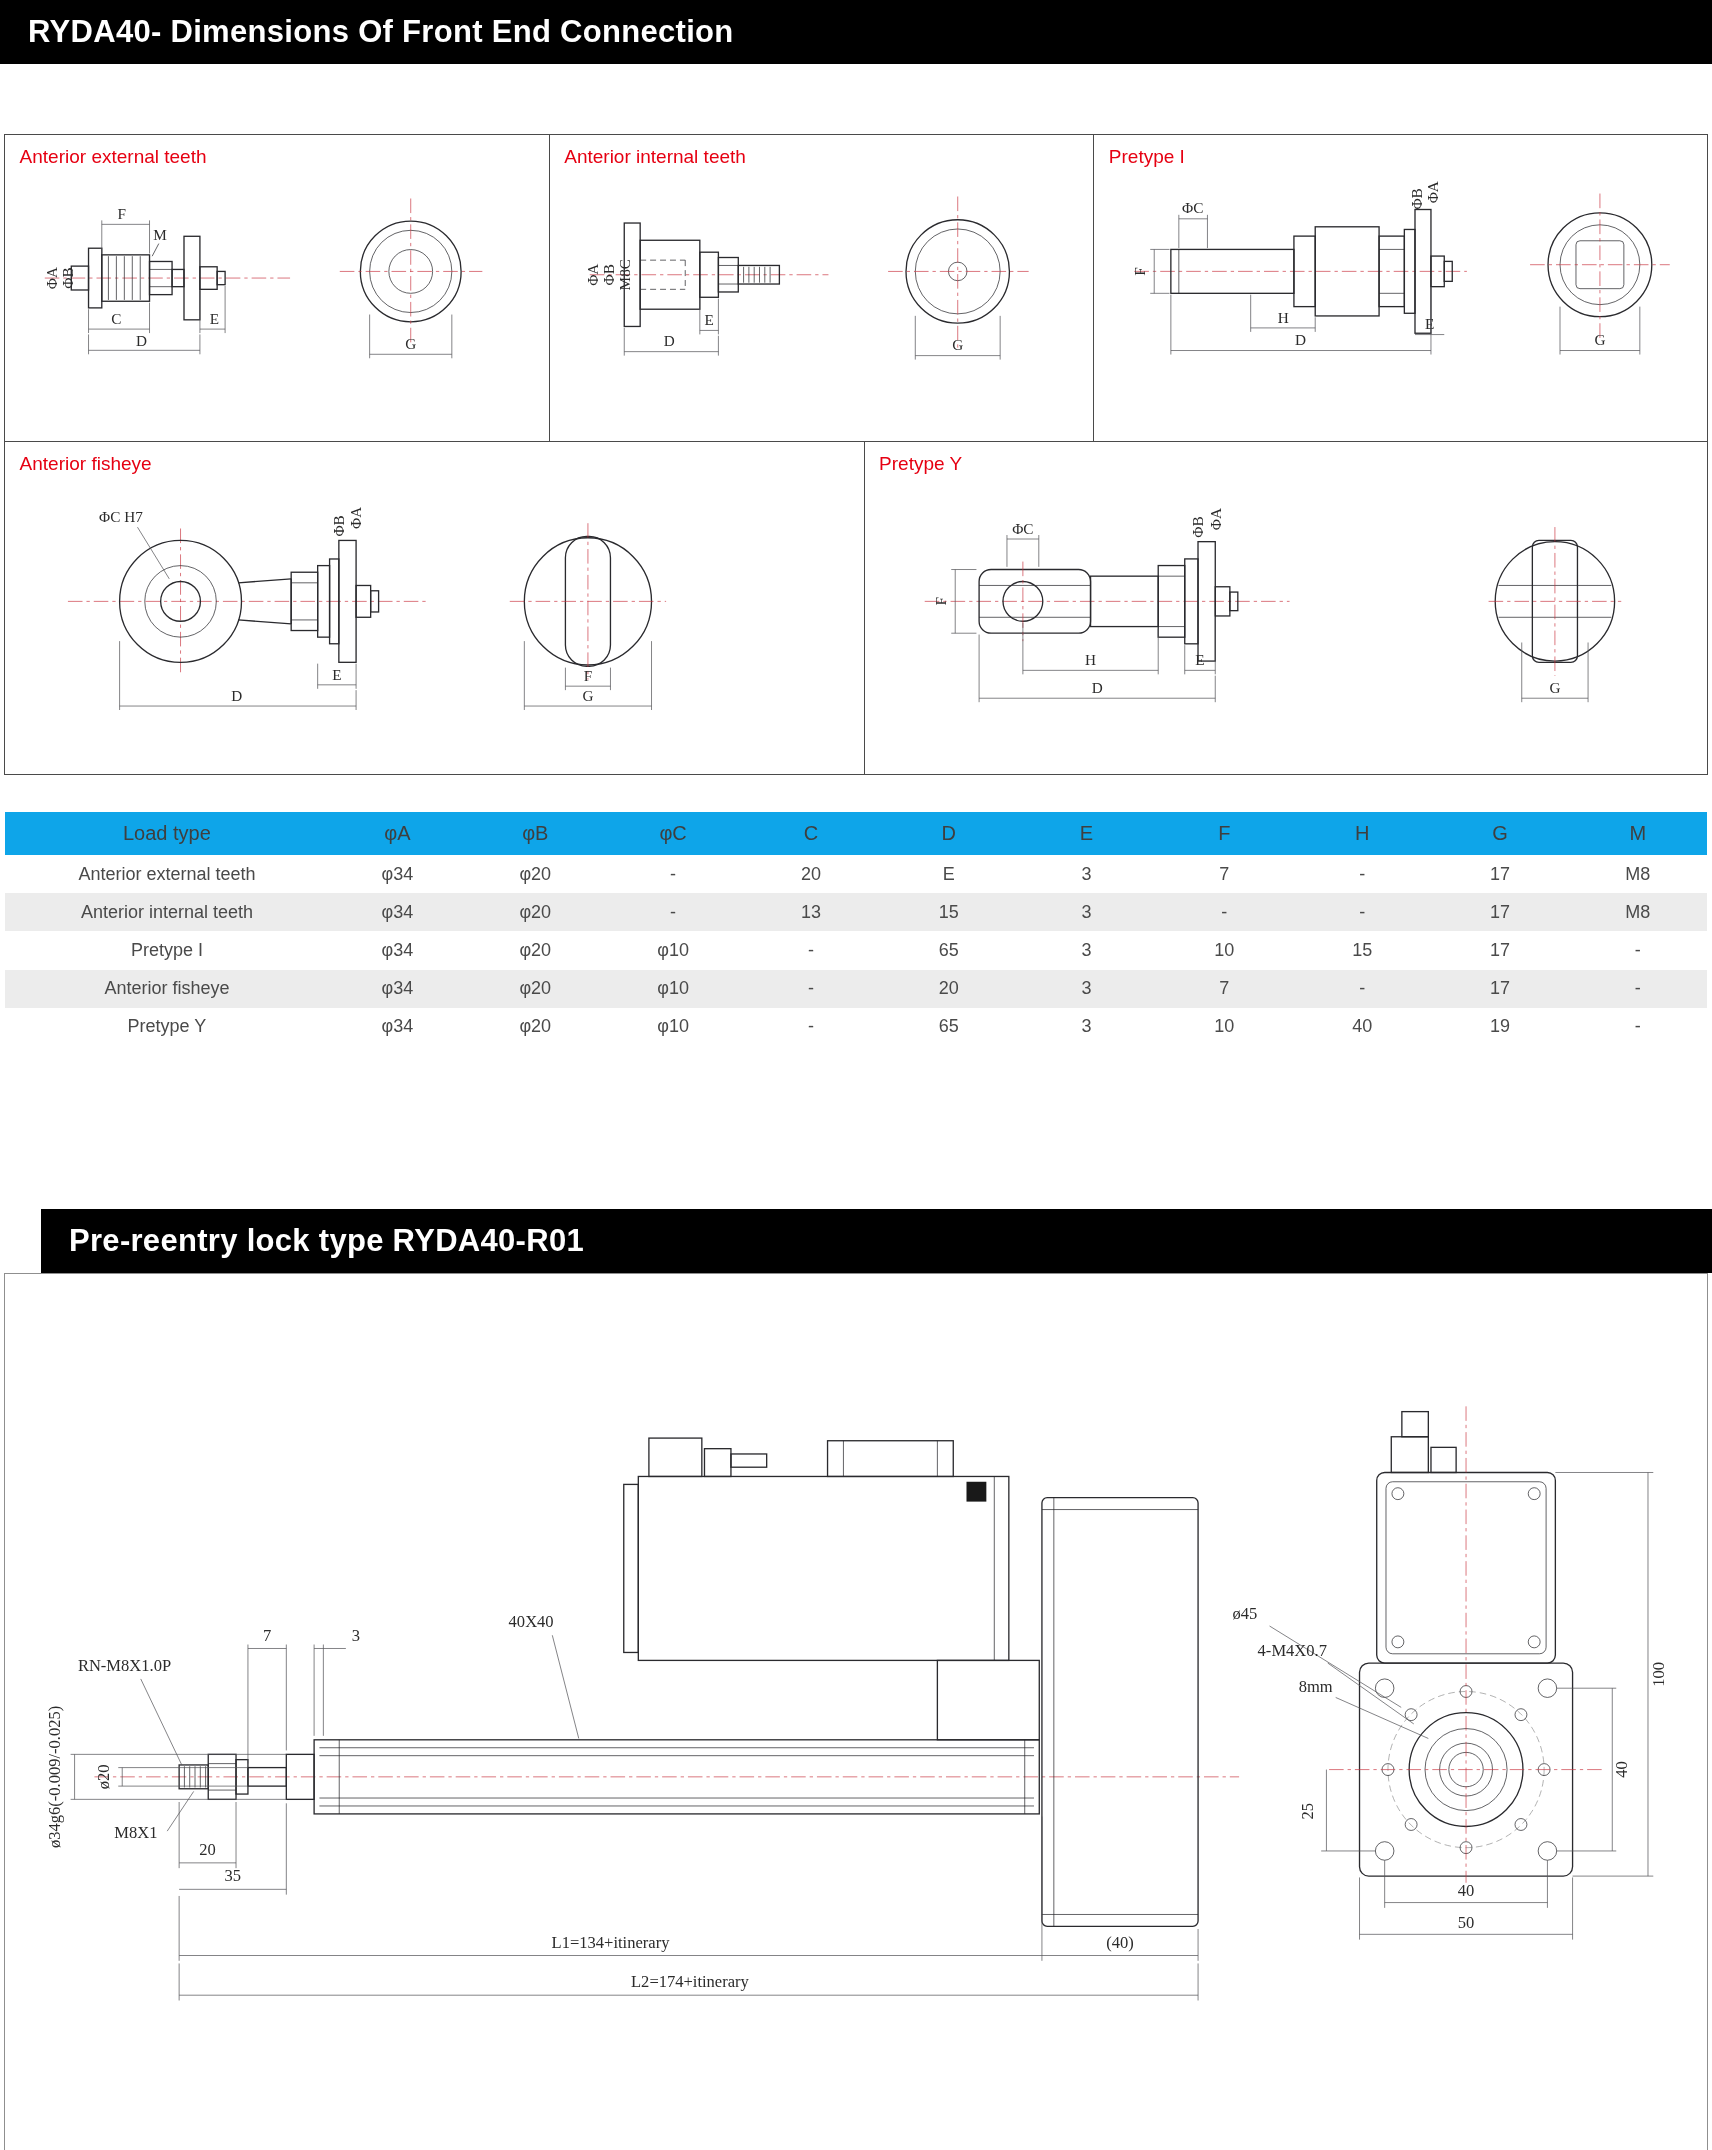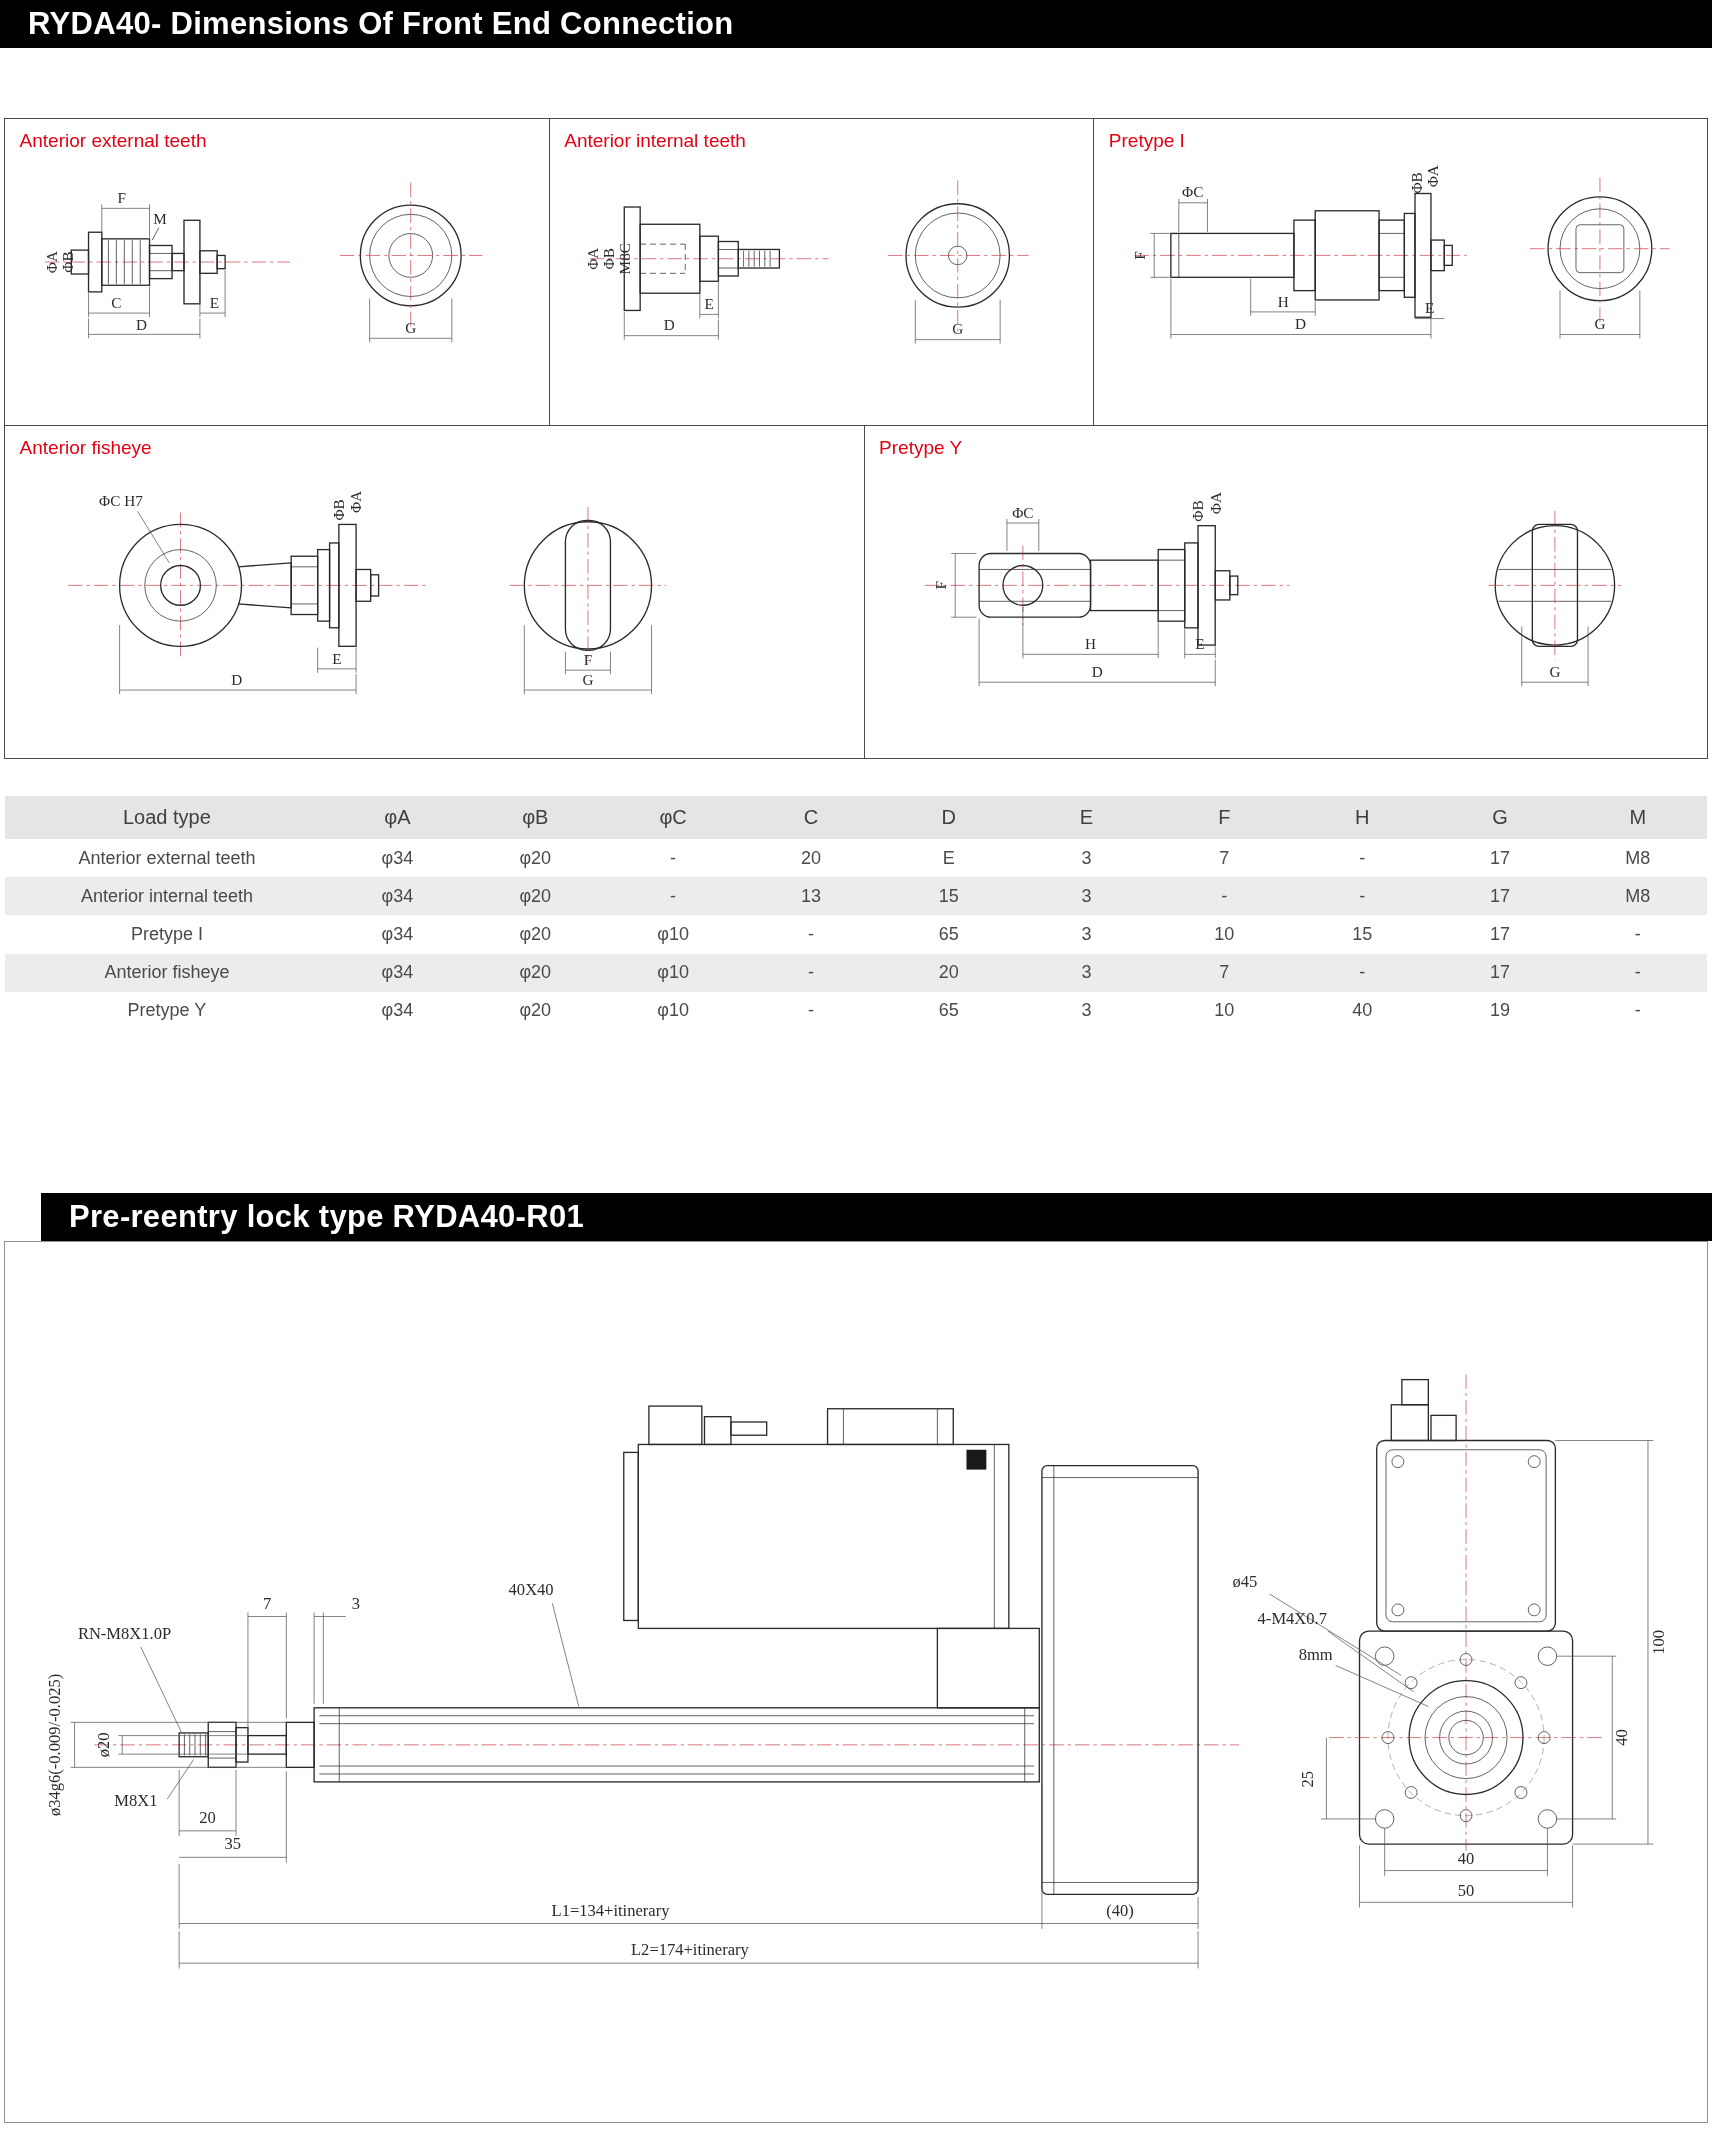--- a/index.html
+++ b/index.html
@@ -1,18 +1,18 @@
 <!DOCTYPE html>
 <html style="font-size:10.6px"><head>
 <meta charset="utf-8">
 <style>
   html,body { margin:0; padding:0; background:#fff; }
   .page { width:1712px; min-height:2151px; background:#fff; font-family:"Liberation Sans", sans-serif; position:relative; }
 
-  .bar { background:#000; color:#fff; padding:6px 28px; }
+  .bar { background:#000; color:#fff; padding:14px 28px; }
   .bar h1 { margin:0; font-size:31px; font-weight:bold; letter-spacing:0.3px; font-family:"Liberation Sans", sans-serif; }
   .bar2 { margin-top:163px;margin-left:41px; }
 
   .panel-grid { margin:70px 4px 0 4px; border:0.7px solid #4a4a4a; }
   .prow { display:grid; }
   .prow1 { grid-template-columns: 32% 32% 36%; }
   .prow2 { grid-template-columns: 50.5% 49.5%; border-top:0.7px solid #4a4a4a; }
   .panel { position:relative; border-right:0.7px solid #4a4a4a; }
   .panel:last-child { border-right:none; }
   .prow1 .panel { height:306px; }
@@ -26,21 +26,21 @@
   .hid { fill:none; stroke:#2a2a2e; stroke-width:1.1; stroke-dasharray:9 6; }
   .cl  { fill:none; stroke:#c8303c; stroke-width:1; stroke-dasharray:22 6 5 6; }
   .bc  { fill:none; stroke:#8a8a8a; stroke-width:1; stroke-dasharray:10 6; }
   .dl  { fill:none; stroke:#55555a; stroke-width:1.1; }
   svg text { font-family:"Liberation Serif", serif; font-size:23px; fill:#2b2b2b; }
   .svg-big text { font-size:25px; }
 
   
   .table-wrap { margin:37px 5.3px 0 5.3px; }
   table.spec { width:100%; border-collapse:collapse; table-layout:fixed; }
-  table.spec th { background:#e5e5e5; font-weight:normal; font-size:20px; color:#3f3f3f; padding:10px 0; }
+  table.spec th { background:#0ea5e9; font-weight:normal; font-size:20px; color:#3f3f3f; padding:10px 0; }
   table.spec td { text-align:center; font-size:18px; color:#4a4a4a; padding:8.6px 0; }
   table.spec tbody tr:nth-child(even) td { background:#ececec; }
   table.spec th:first-child { width:19%; }
 
   .big-draw { margin:0 4px; border:0.7px solid #8f8f8f; height:880px; }
   .big-draw svg { width:100%; height:100%; display:block; }
 </style>
 </head>
 <body>
 

